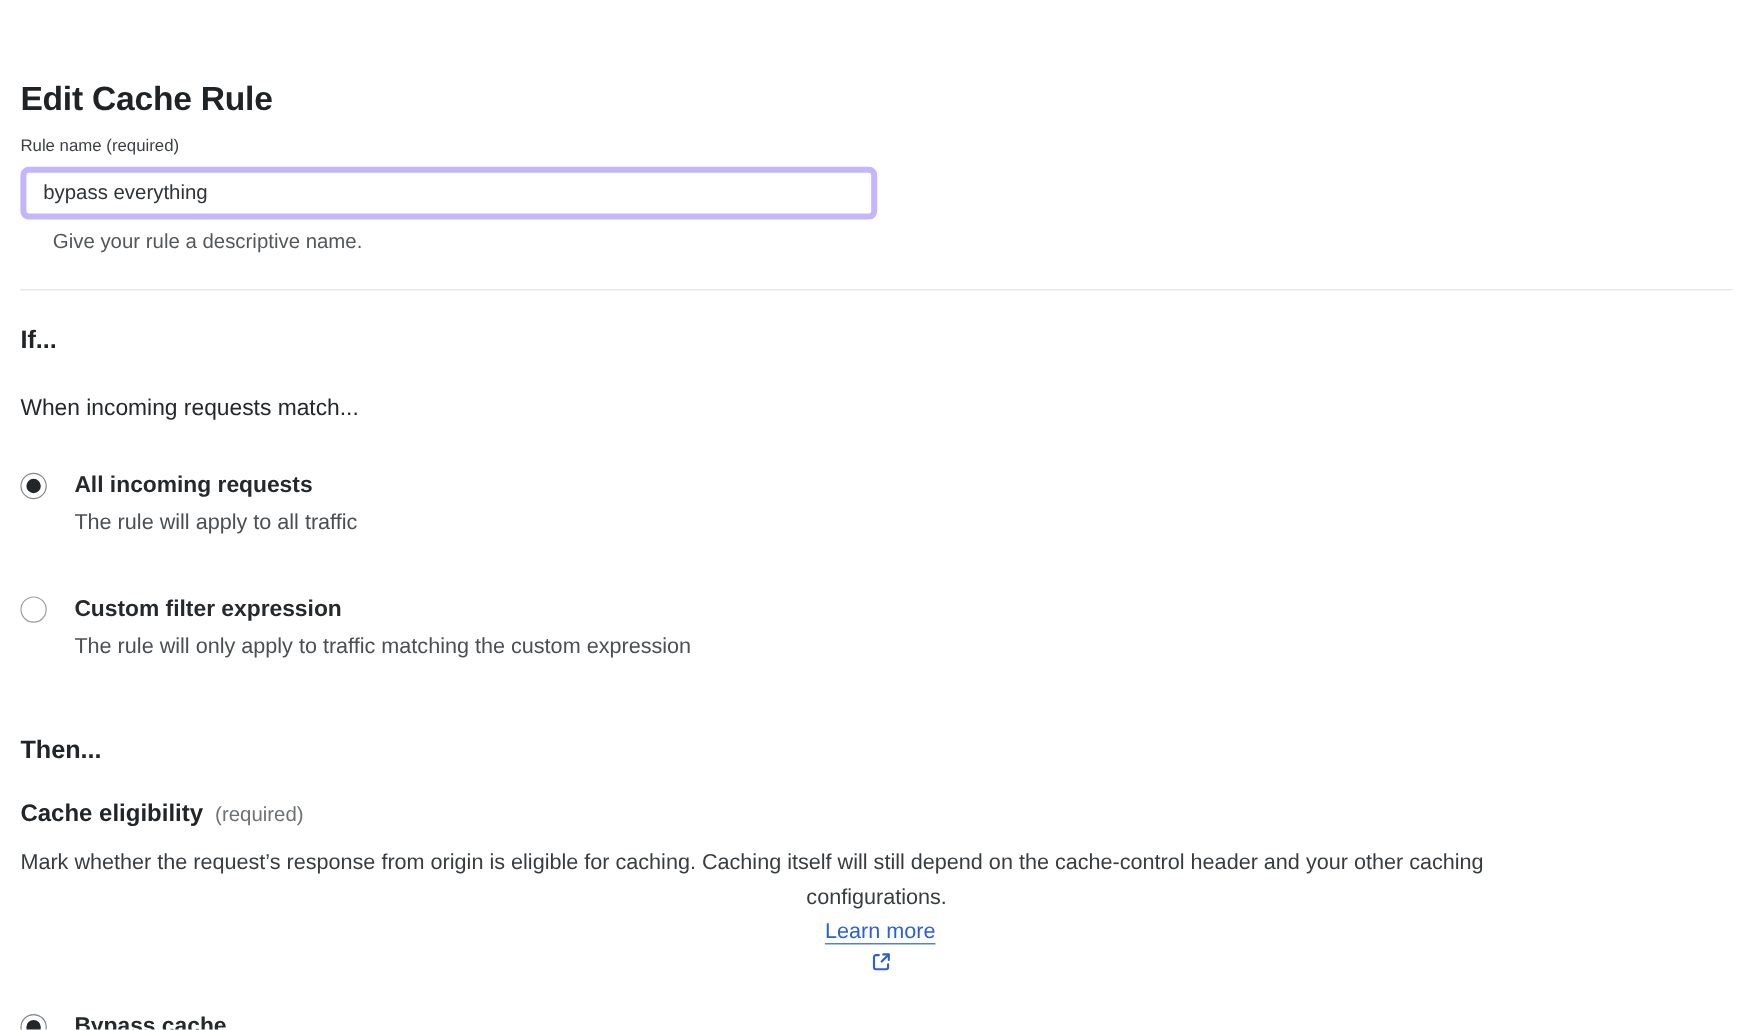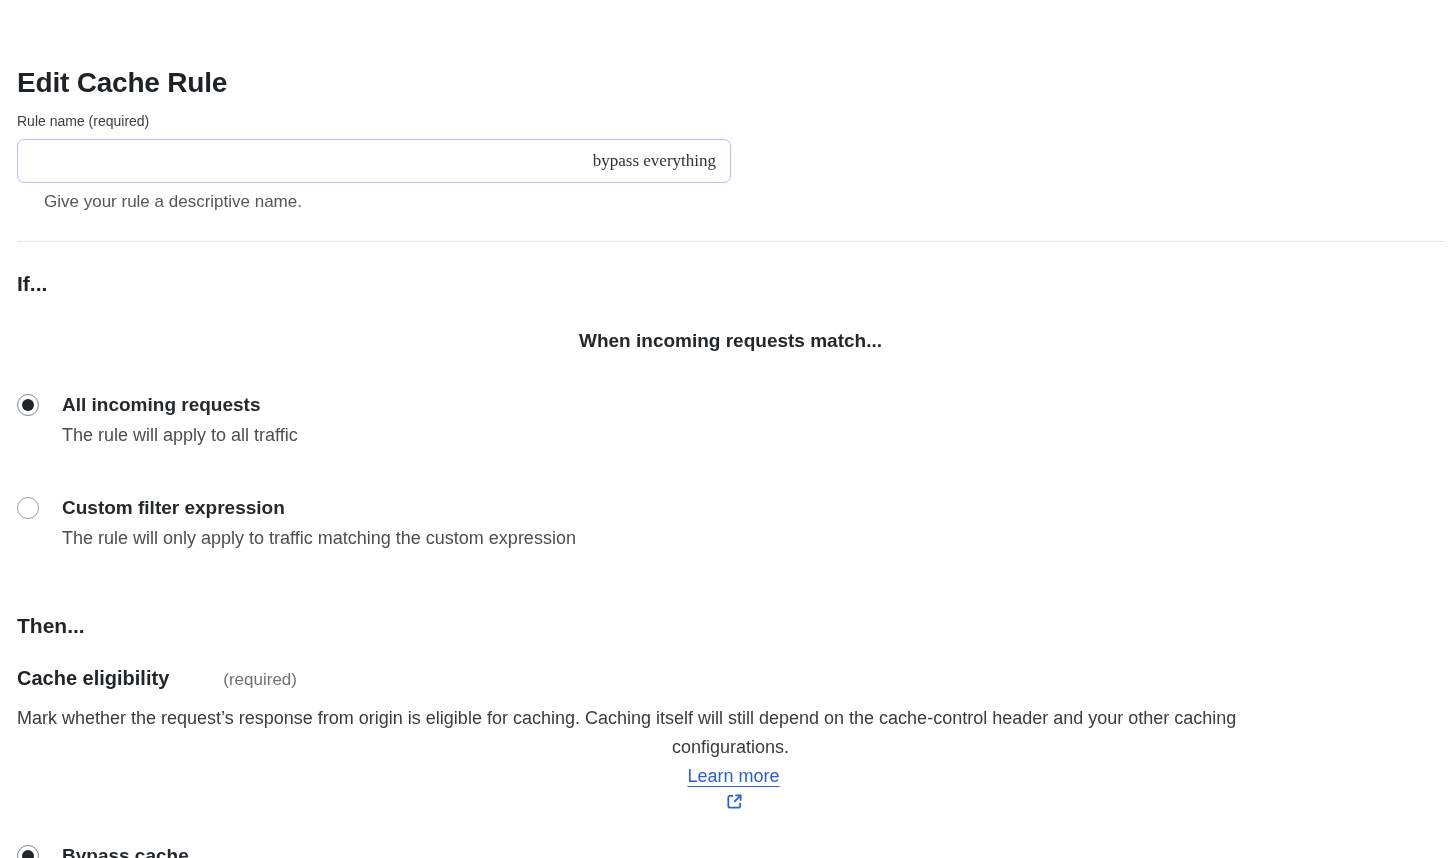--- a/index.html
+++ b/index.html
@@ -25,29 +25,28 @@
     margin-top: 12px;
     font-size: 14px;
     line-height: 22px;
     color: #3b3f42;
   }
   .rule-name-input {
     display: block;
     margin-top: 7px;
     width: 714px;
     height: 44px;
-    border: 1px solid #c4b5fd;
+    border: 5px solid #c4b5fd;
     border-radius: 7px;
     padding: 0 14px;
-    font-family: Liberation Serif, serif;
+    font-family: Liberation Sans, sans-serif;
     font-size: 17px;
     color: #303437;
     background: #fff;
     outline: none;
-    text-align: right;
   }
   .help-text {
     margin-top: 8px;
     font-size: 17px;
     line-height: 22px;
     color: #53575a;
     margin-left: 27px;
   }
   .divider {
     border: none;
@@ -58,24 +57,23 @@
     margin-top: 29px;
     font-size: 21px;
     font-weight: 700;
     line-height: 26px;
     color: #222528;
   }
   .section-heading.then { margin-top: 63px; }
   .sub-heading {
     margin-top: 32px;
     font-size: 19px;
-    font-weight: 700;
+    font-weight: 400;
     line-height: 24px;
     color: #25282b;
-    text-align: center;
   }
   .radio-option { margin-top: 41px; }
   .radio-option.second { margin-top: 50px; }
   .radio-option.compact-first { margin-top: 25px; }
   .radio-option.compact { margin-top: 29px; }
   .radio-row {
     display: flex;
     align-items: center;
     text-align: right;
   }
@@ -108,21 +106,20 @@
   .radio-desc {
     margin: 8px 0 0 45px;
     font-size: 18px;
     line-height: 23px;
     color: #4b4f52;
   }
   .eligibility-header {
     margin-top: 27px;
     display: flex;
     align-items: baseline;
-    gap: 44px;
   }
   .eligibility-label {
     font-size: 20px;
     font-weight: 700;
     line-height: 24px;
     color: #222528;
   }
   .eligibility-required {
     margin-left: 10px;
     font-size: 17px;

